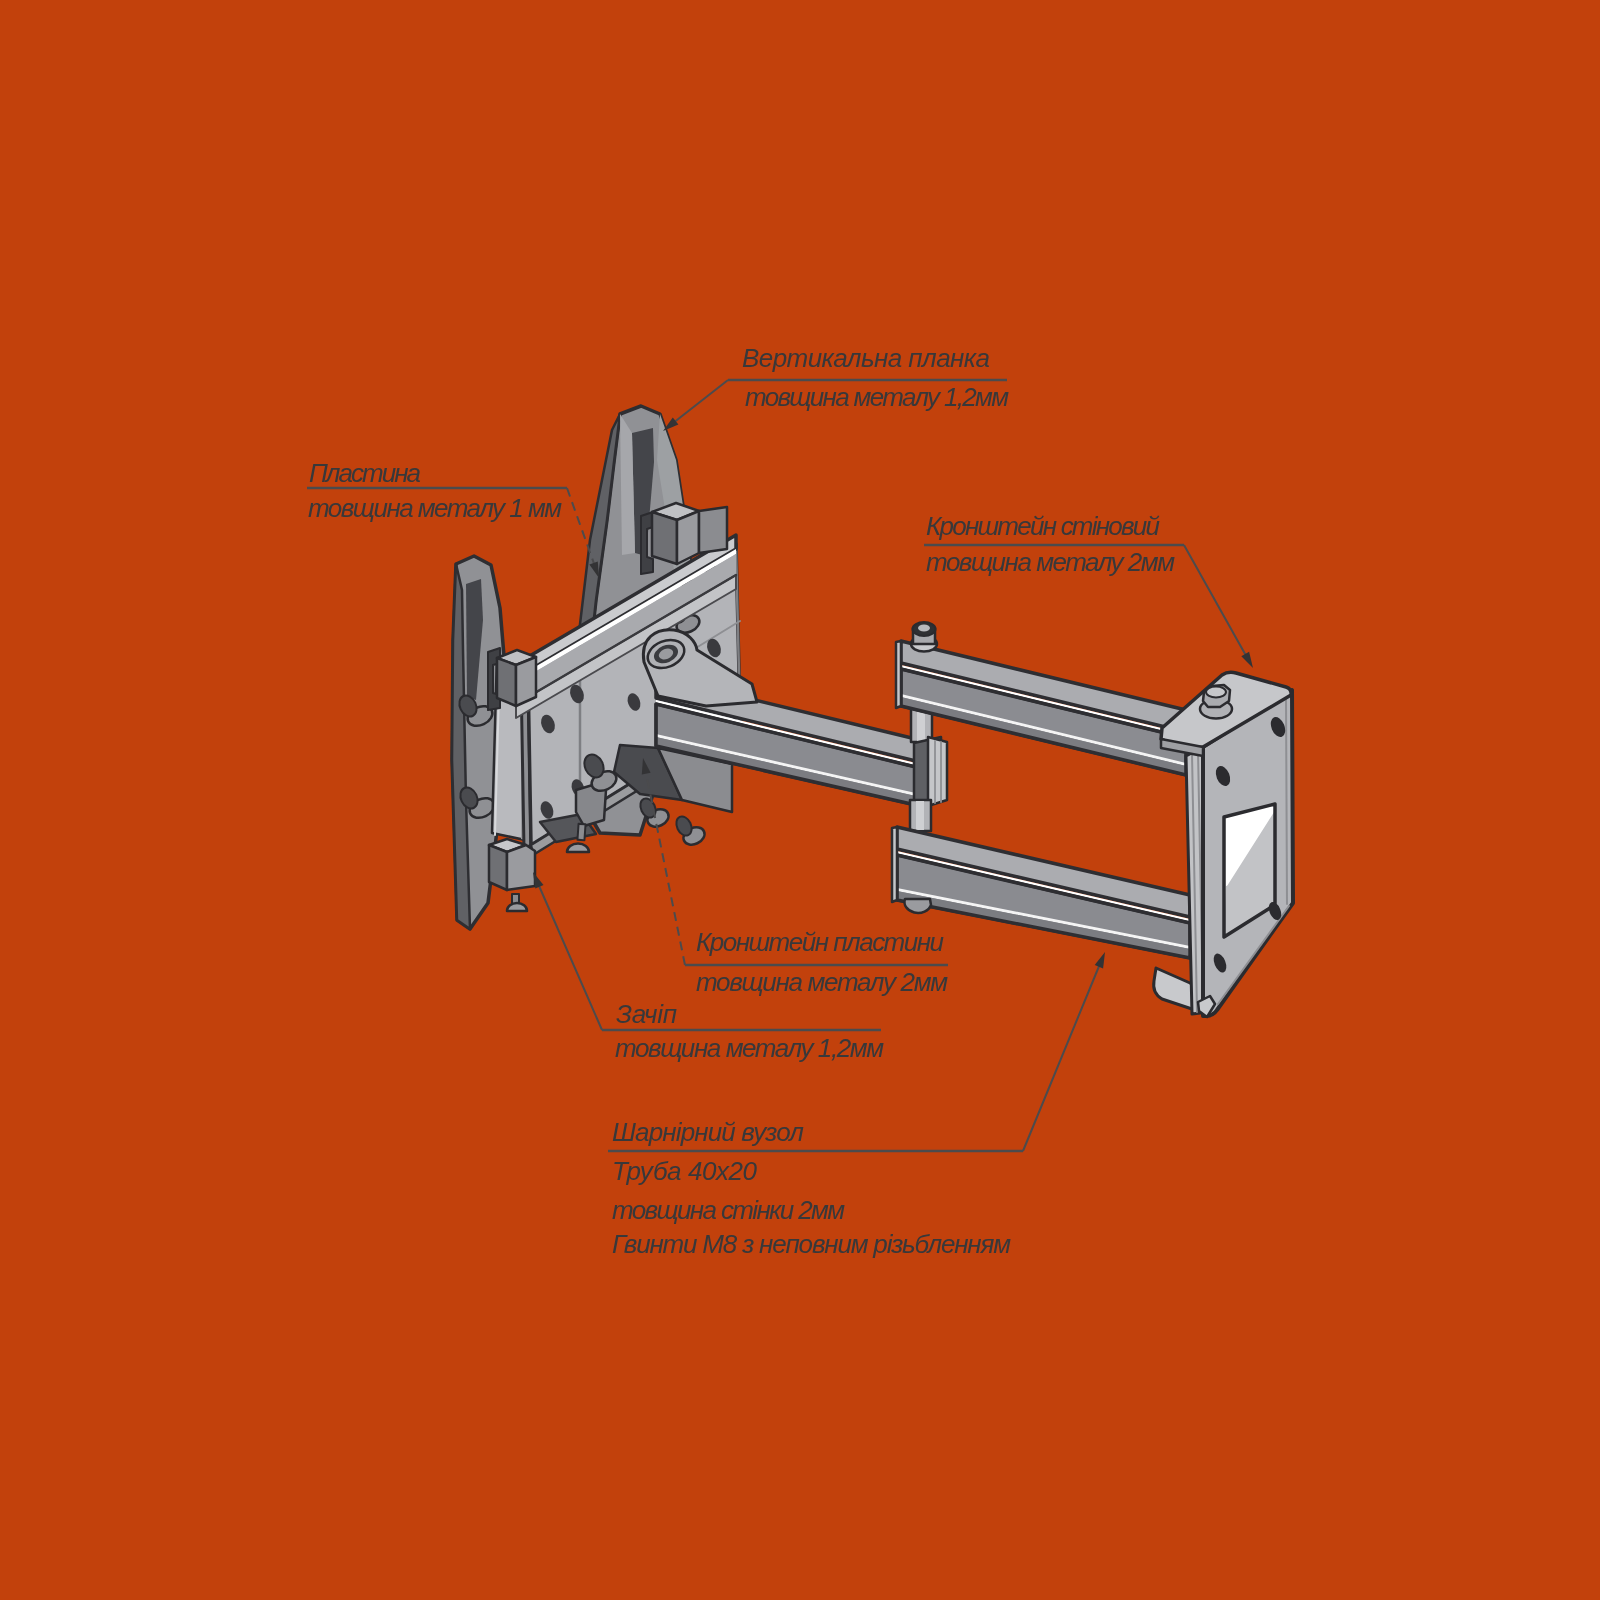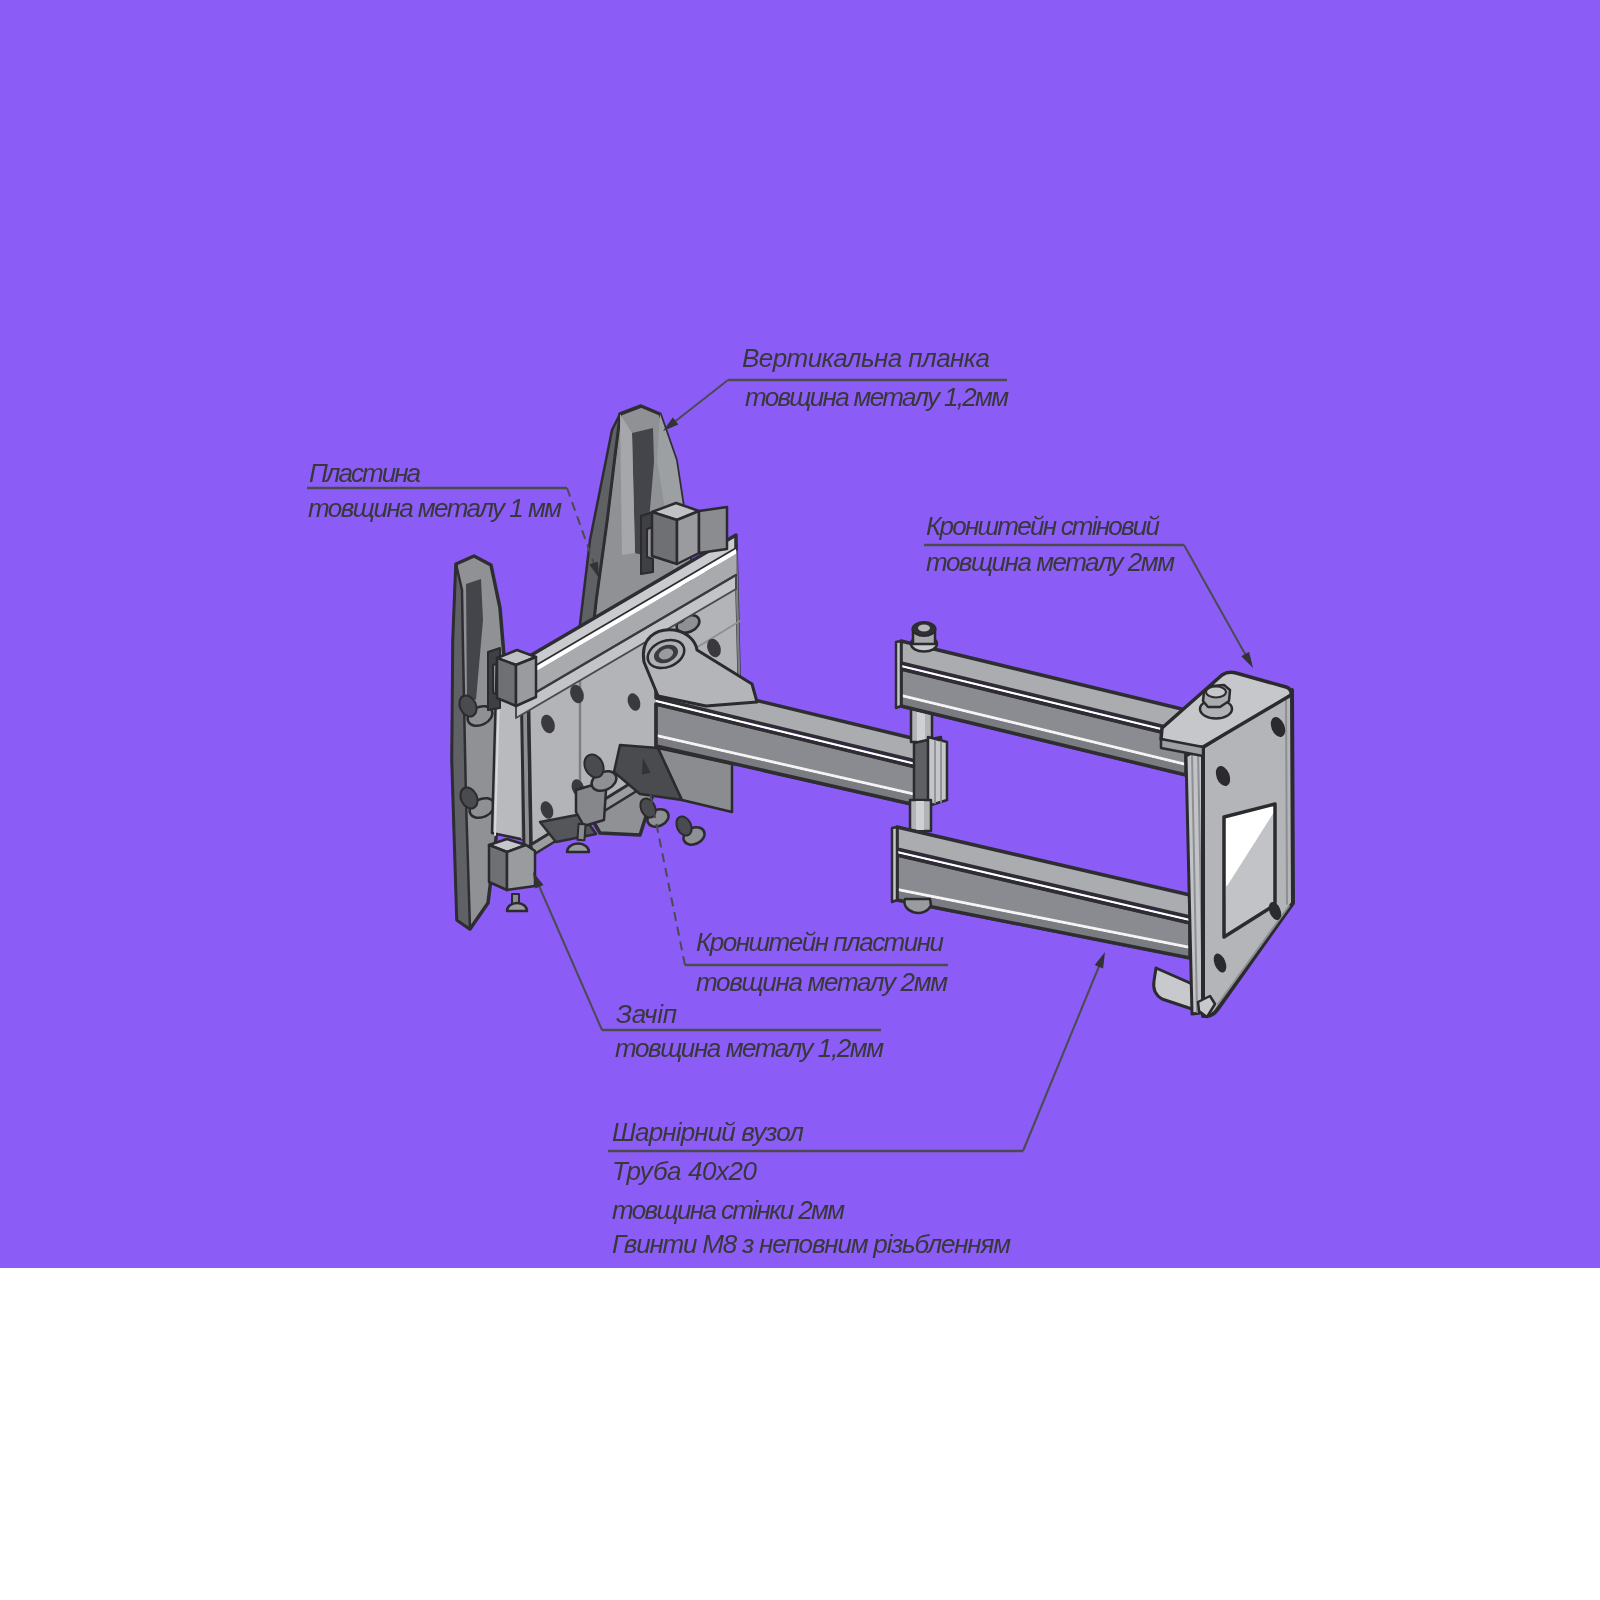--- a/index.html
+++ b/index.html
@@ -1,16 +1,16 @@
 <!DOCTYPE html>
 <html><head>
 <meta charset="utf-8">
 <style>
   html,body{margin:0;padding:0;background:#ffffff;}
-  .page{width:1600px;height:1268px;position:relative;background:#8b5cf6;overflow:hidden;}
+  .page{width:1600px;height:1600px;position:relative;background:#c2410c;overflow:hidden;}
   svg{position:absolute;left:0;top:0;}
   text{font-family:"Liberation Sans", sans-serif;font-style:italic;fill:#38383a;}
 </style>
 </head>
 <body>
 <div class="page">
 <svg width="1600" height="1600" viewBox="0 0 1600 1600">
   <g stroke-linejoin="round" stroke-linecap="round">
 
     <g id="cplank">

